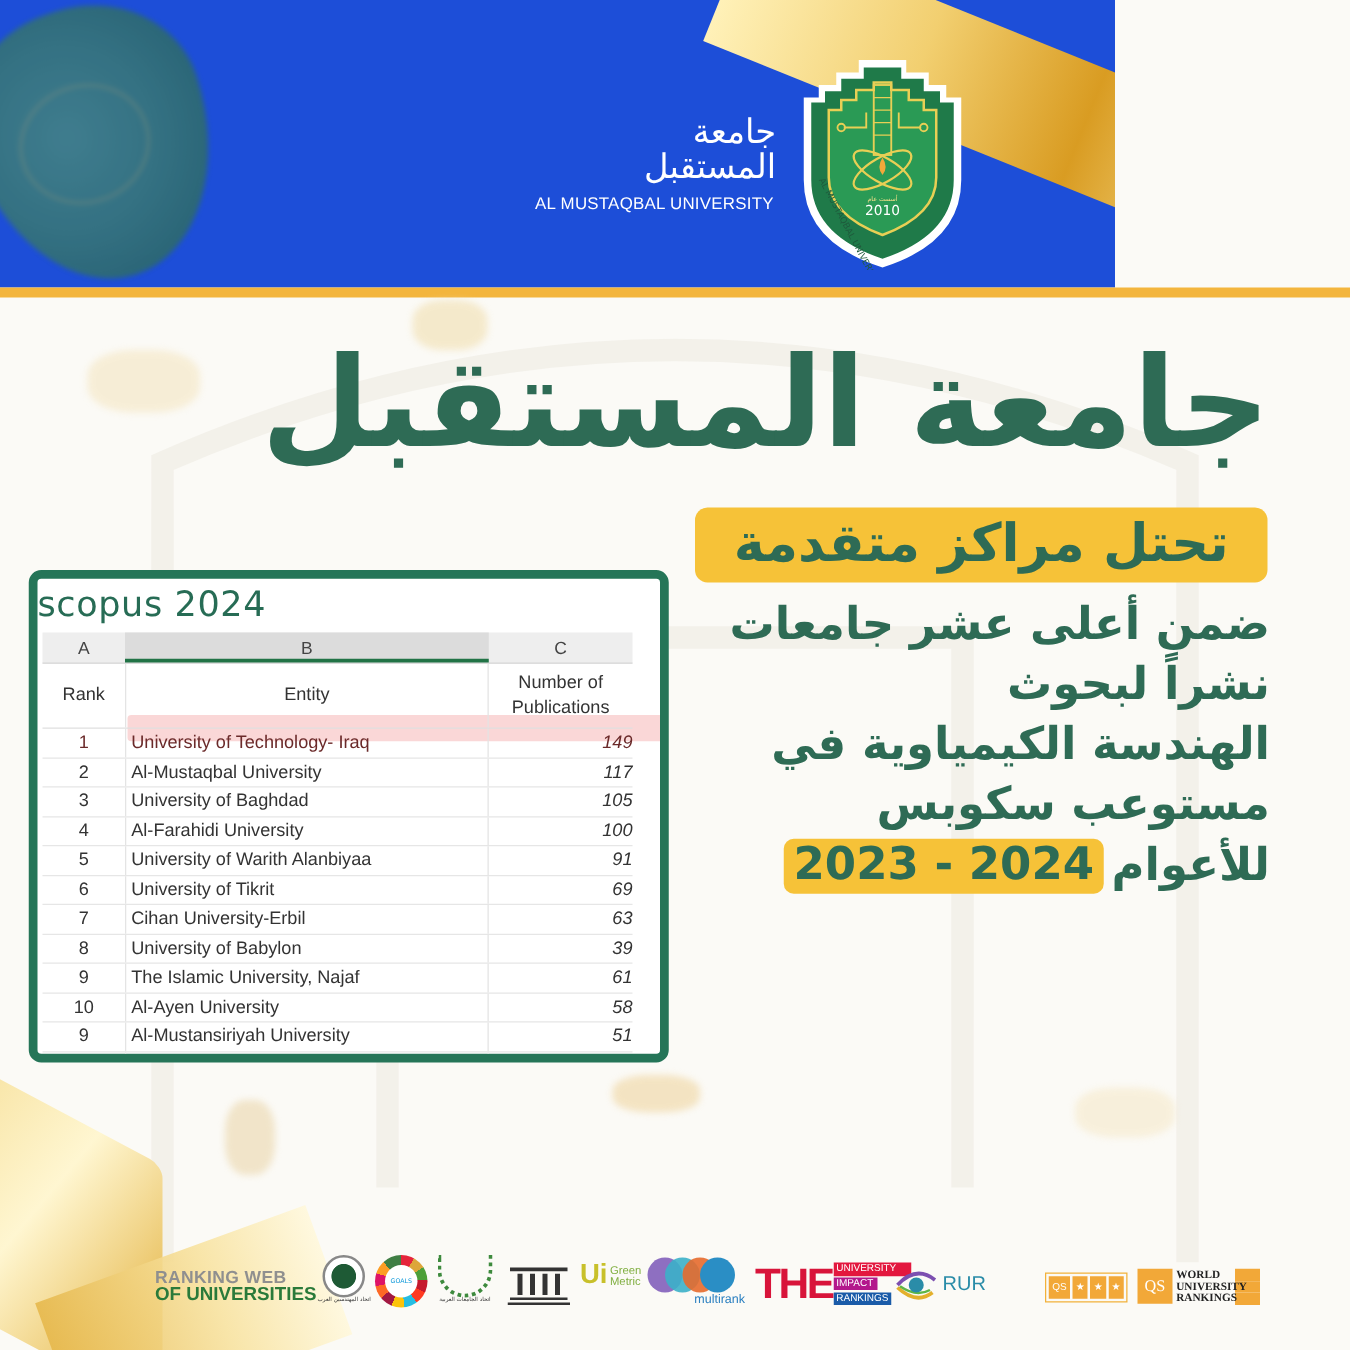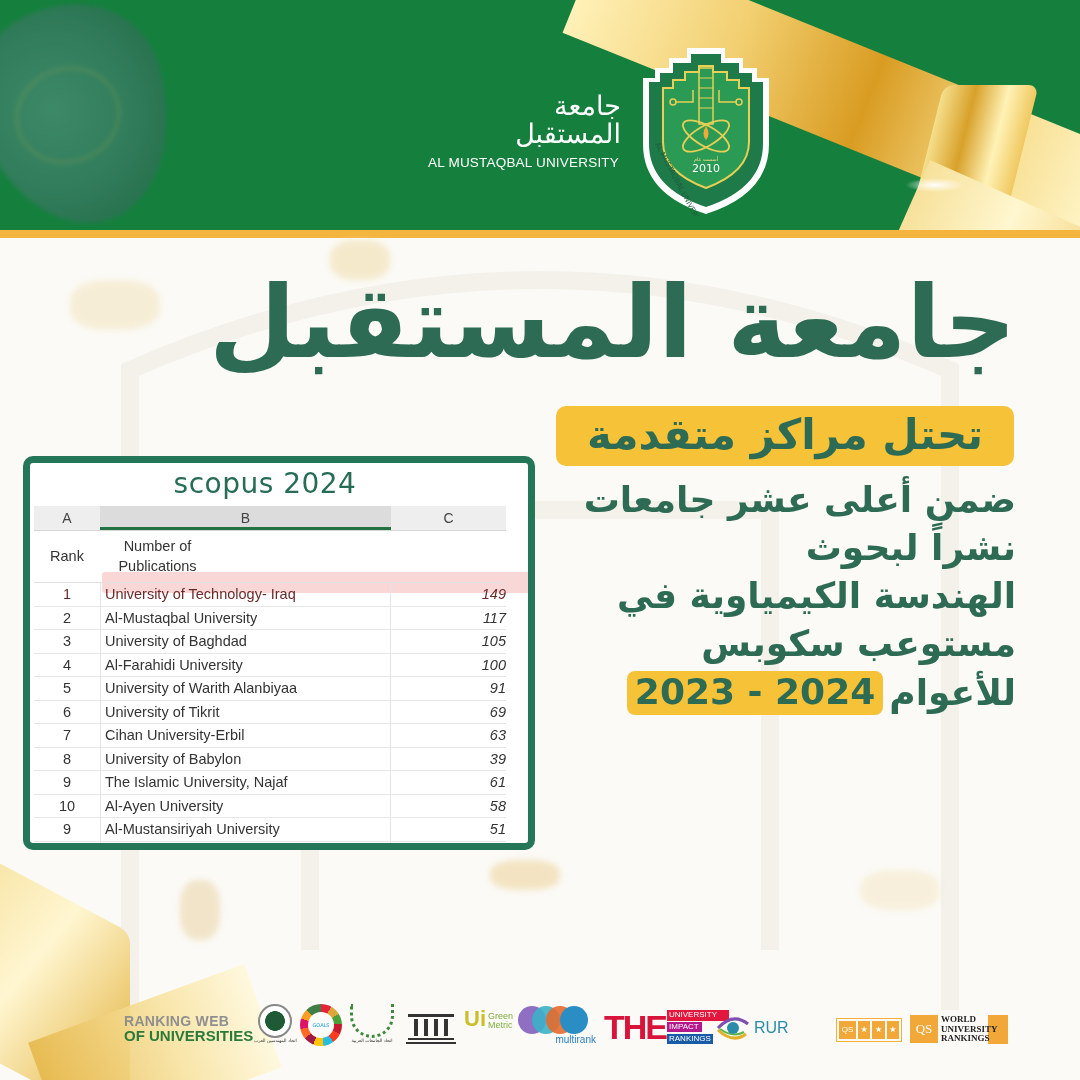--- a/index.html
+++ b/index.html
@@ -4,22 +4,22 @@
 <style>
   * { box-sizing: border-box; margin: 0; padding: 0; }
   html, body { width: 1080px; height: 1080px; overflow: hidden; }
   body {
     position: relative;
     background: #fbfaf6;
     font-family: "DejaVu Sans", sans-serif;
   }
   
   .header {
-    position: absolute; left: 0; top: 0; width: 1080px; height: 230px;
-    background: #15803d;
+    position: absolute; left: 0; top: 0; width: 892px; height: 230px;
+    background: #1d4ed8;
     overflow: hidden;
   }
   .header-gold-line {
     position: absolute; left: 0; top: 230px; width: 1080px; height: 8px;
     background: #f3b53d;
   }
   .ghost-seal {
     position: absolute; left: -20px; top: 5px; width: 190px; height: 220px;
     border-radius: 48% 48% 50% 50% / 38% 38% 62% 62%;
     background: radial-gradient(ellipse at 40% 45%, #4b8d76 0%, #3c7d66 45%, #2f6d56 75%);
@@ -100,21 +100,21 @@
     background: #f6c238; border-radius: 8px; padding: 0 8px; direction: ltr;
     font-size: 36px; line-height: 42px; height: 44px; display: inline-block;
   }
   
   .card {
     position: absolute; left: 23px; top: 456px; width: 512px; height: 394px;
     border: 7px solid #257558; border-radius: 10px; background: #fff;
     overflow: hidden;
   }
   .card-title {
-    position: absolute; left: 0; top: 4px; width: 470px; text-align: center;
+    position: absolute; left: 0; top: 4px; width: 470px; 
     font-family: "DejaVu Sans", sans-serif; font-size: 28px; color: #276c55;
     letter-spacing: .5px;
   }
   .sheet {
     position: absolute; left: 4px; top: 43px; width: 472px;
     font-family: "Liberation Sans", sans-serif; font-size: 14.5px; color: #333;
   }
   .col-heads { display: flex; height: 25px; background: #eeeeee; border-bottom: 1px solid #d6d6d6; }
   .col-head { text-align: center; line-height: 25px; color: #444; font-size: 14px; }
   .col-head.sel { background: #dcdcdc; border-bottom: 3px solid #217346; }
@@ -238,20 +238,21 @@
   <div class="card-title">scopus  2024</div>
   <div class="hl-bar"></div>
   <div class="sheet">
     <div class="col-heads">
       <div class="col-head c-a">A</div>
       <div class="col-head c-b sel">B</div>
       <div class="col-head c-c">C</div>
     </div>
     <div class="hdr-row">
       <div class="c-a">Rank</div>
+      <div class="c-b">Entity</div>
       <div class="c-c">Number of Publications</div>
     </div>
 
     <div class="data-row hl">
       <div class="c-a">1</div>
       <div class="c-b">University of Technology- Iraq</div>
       <div class="c-c">149</div>
     </div>
     <div class="data-row">
       <div class="c-a">2</div>

